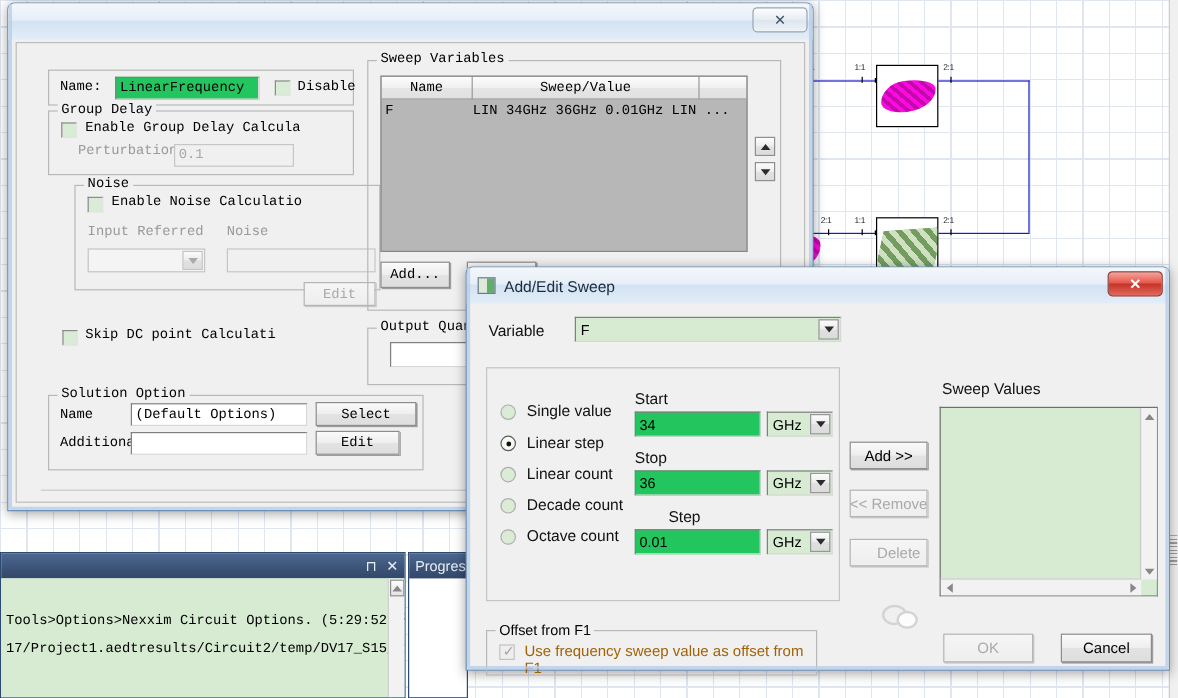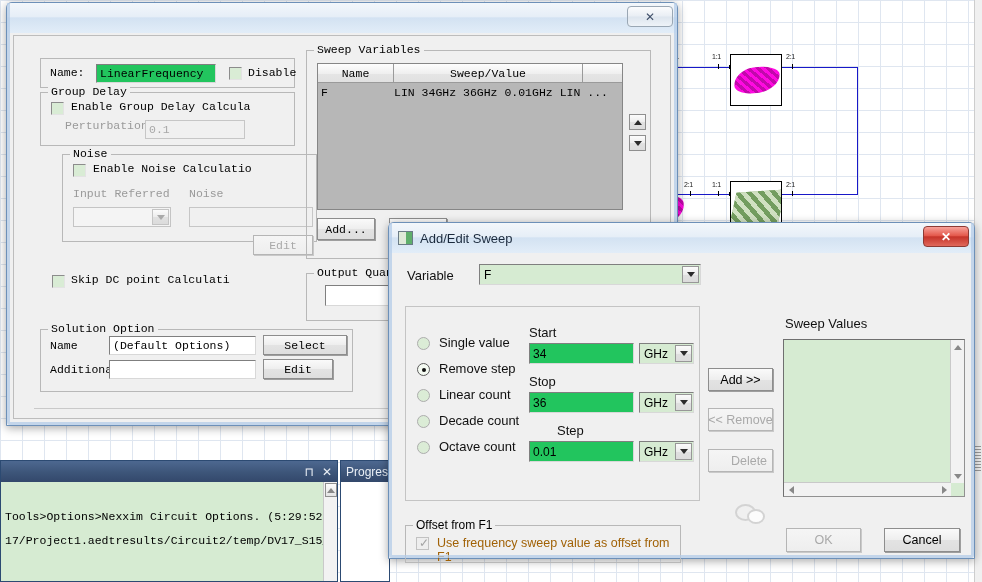--- a/index.html
+++ b/index.html
@@ -542,21 +542,21 @@
       </div>
 
       <div style="position:absolute;left:12px;top:53px;width:295px;height:195px;border:1px solid #c4c4c4;">
 
         <div class="radio" style="left:11px;top:30px;"></div>
         <span class="sans" style="position:absolute;left:33px;top:28px;font-size:13px;">Single value</span>
 
         <div class="radio selected" style="left:11px;top:56px;">
           <span class="rdot"></span>
         </div>
-        <span class="sans" style="position:absolute;left:33px;top:54px;font-size:13px;">Remove step</span>
+        <span class="sans" style="position:absolute;left:33px;top:54px;font-size:13px;">Linear step</span>
 
         <div class="radio" style="left:11px;top:82px;"></div>
         <span class="sans" style="position:absolute;left:33px;top:80px;font-size:13px;">Linear count</span>
 
         <div class="radio" style="left:11px;top:108px;"></div>
         <span class="sans" style="position:absolute;left:33px;top:106px;font-size:13px;">Decade count</span>
 
         <div class="radio" style="left:11px;top:134px;"></div>
         <span class="sans" style="position:absolute;left:33px;top:132px;font-size:13px;">Octave count</span>
 

